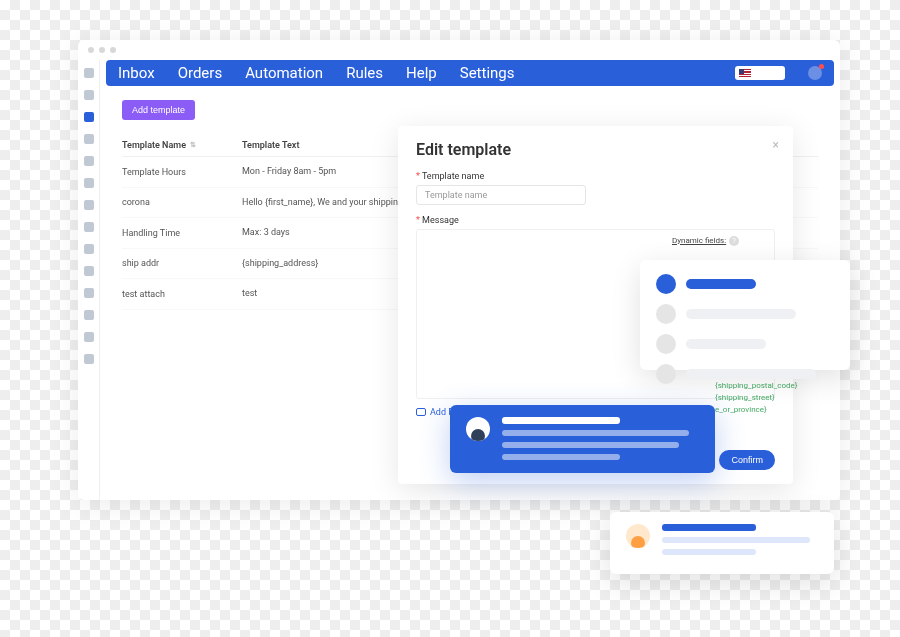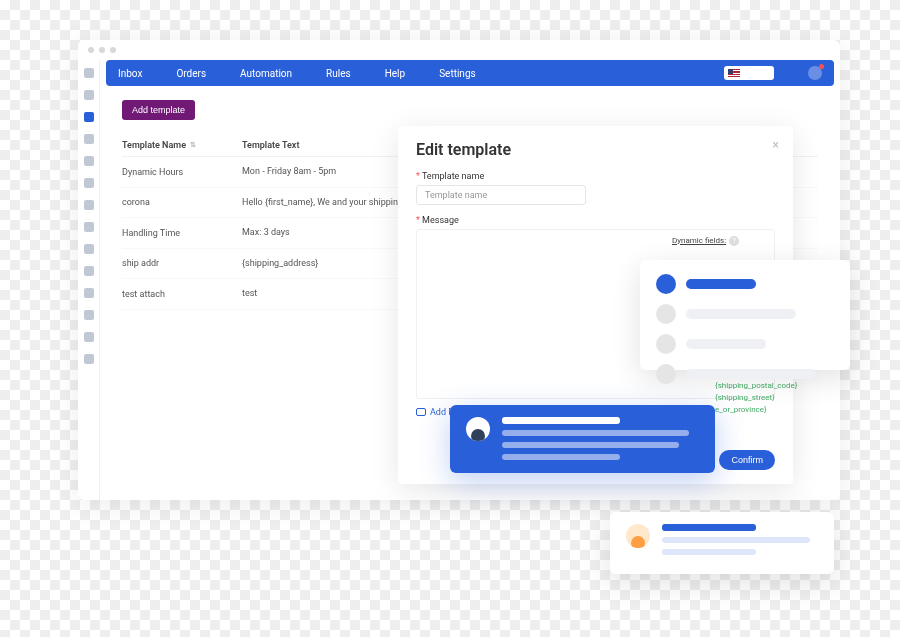--- a/index.html
+++ b/index.html
@@ -61,43 +61,43 @@
     .main-col { flex: 1; display: flex; flex-direction: column; }
     .navbar {
       background: #2a5fda;
       height: 26px;
       border-radius: 4px;
       margin: 0 6px 6px 6px;
       display: flex;
       align-items: center;
       padding: 0 12px;
       color: #fff;
-      font-size: 10px;
-      gap: 34px;
+      font-size: 15px;
+      gap: 23px;
     }
     .navbar .nav-item { cursor: pointer; }
     .navbar .spacer { flex: 1; }
     .navbar .flag-box {
       width: 50px; height: 14px; background: #fff; border-radius: 3px;
       display:flex; align-items:center; justify-content:flex-start; padding:0 4px;
     }
     .flag {
       width: 12px; height: 8px;
       background: linear-gradient(to bottom, #b22234 0 15%, #fff 15% 30%, #b22234 30% 45%, #fff 45% 60%, #b22234 60% 75%, #fff 75% 90%, #b22234 90% 100%);
       position: relative;
     }
     .flag::before { content:''; position:absolute; top:0;left:0;width:5px;height:5px;background:#3c3b6e;}
     .user-icon { width:14px;height:14px;border-radius:50%;background:rgba(255,255,255,0.3);position:relative;}
     .user-icon::after { content:''; position:absolute; top:-2px; right:-2px; width:5px;height:5px;background:#ff4d4f;border-radius:50%;}
     .content {
       padding: 6px 22px;
     }
     .page-title { font-size: 13px; font-weight: 600; color: #222; margin-bottom: 6px;}
     .btn-primary {
-      background: #701a75; color: #fff; border: none; padding: 5px 10px;
+      background: #8b5cf6; color: #fff; border: none; padding: 5px 10px;
       font-size: 9px; border-radius: 3px; cursor: pointer;
     }
     .table { margin-top: 14px; width: 100%; font-size: 9px; }
     .table-header { display: flex; border-bottom: 1px solid #f0f0f0; padding: 6px 0; color: #444; font-weight: 600;}
     .col-name { width: 120px; display:flex; align-items:center; gap:4px;}
     .sort-icon { font-size:7px; color:#bbb;}
     .col-text { flex: 1; }
     .table-row { display: flex; padding: 8px 0; border-bottom: 1px solid #f8f8f8; color: #555;}
     .table-row .col-text { line-height: 1.5; }
     
@@ -228,21 +228,21 @@
         <button class="btn-primary">Add template</button>
         <div class="table">
           <div class="table-header">
             <div class="col-name">
               <span>Template Name</span>
               <span class="sort-icon">⇅</span>
             </div>
             <div class="col-text">Template Text</div>
           </div>
           <div class="table-row">
-            <div class="col-name">Dynamic Hours</div>
+            <div class="col-name">Template Hours</div>
             <div class="col-text">Mon - Friday 8am - 5pm</div>
           </div>
           <div class="table-row">
             <div class="col-name">corona</div>
             <div class="col-text">Hello {first_name}, We and your shipping courier are affected by the event. We will work hard to make sure your pa</div>
           </div>
           <div class="table-row">
             <div class="col-name">Handling Time</div>
             <div class="col-text">Max: 3 days</div>
           </div>

